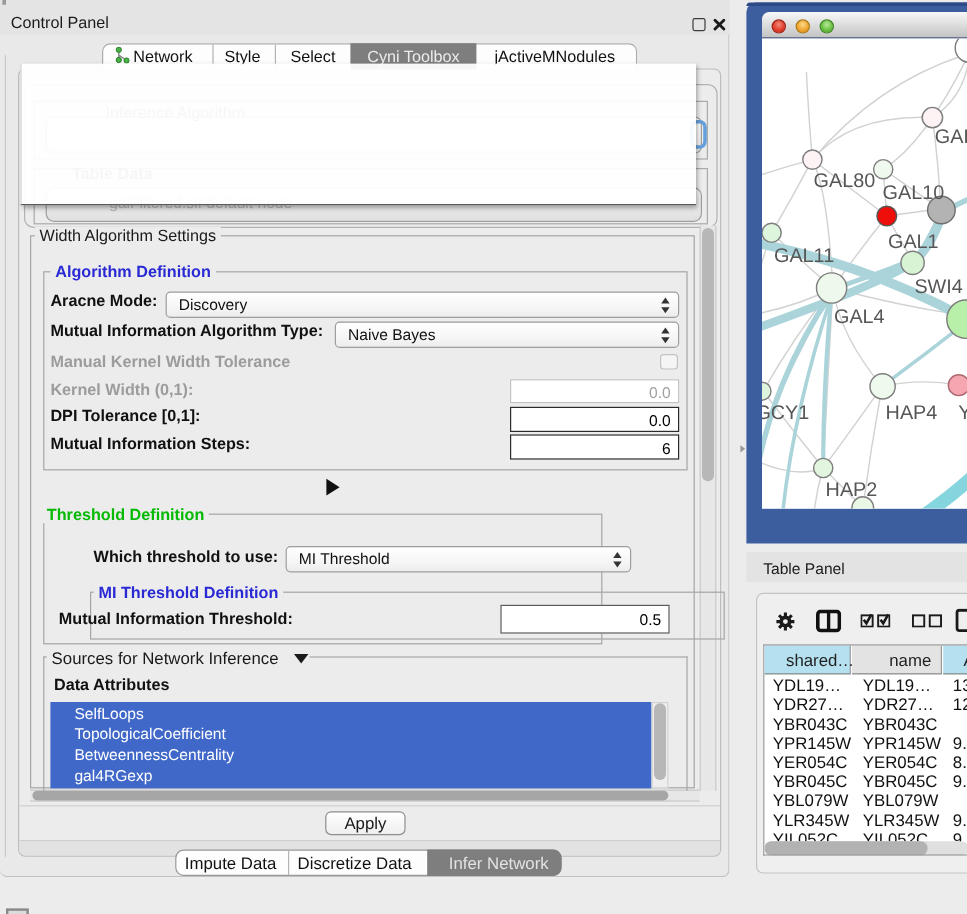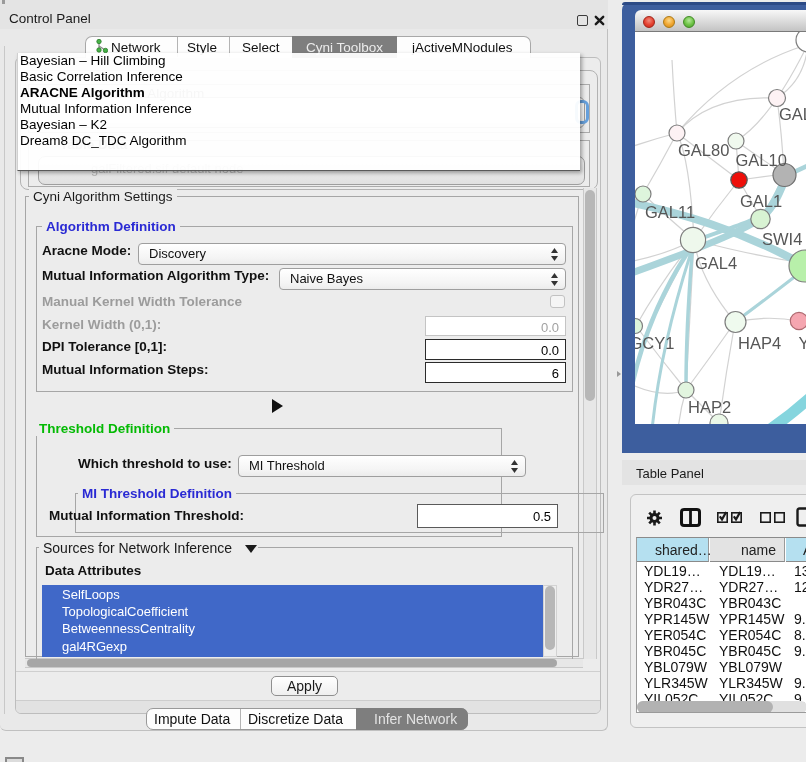--- a/index.html
+++ b/index.html
@@ -53,21 +53,21 @@
 </div>
 
 <div class="abs" style="left:583px;top:188px;width:14px;height:471px;background:#e7e7e7;
   border-left:1px solid #c9c9c9;border-right:1px solid #c9c9c9;"></div>
 <div class="abs" style="left:585px;top:190px;width:10px;height:211px;background:#b7b7b7;border-radius:5px;"></div>
 <div class="abs" style="left:25px;top:658px;width:558px;height:10px;background:#e7e7e7;
   border-top:1px solid #c9c9c9;border-bottom:1px solid #c9c9c9;"></div>
 <div class="abs" style="left:27px;top:659px;width:530px;height:8px;background:#a6a6a6;border-radius:4px;"></div>
 
 <div class="group" style="left:25px;top:196px;width:554px;height:461px;">
-  <span class="gtitle" style="left:3px;color:#1a1a1a;">Cyni Algorithm Settings</span>
+  <span class="gtitle" style="left:3px;color:#1a1a1a;">Width Algorithm Settings</span>
 </div>
 
 <div class="group" style="left:36px;top:226px;width:537px;height:166px;">
   <span class="gtitle" style="left:5px;color:#2a2ad4;font-weight:bold;">Algorithm Definition</span>
 </div>
 <div class="lbl bold" style="left:42px;top:243px;">Aracne Mode:</div>
 <div class="combo" style="left:138px;top:243px;width:428px;height:22px;">
   <span class="ctext">Discovery</span>
   <svg class="carrows" width="9" height="15" viewBox="0 0 9 15">
     <path d="M4.5 1 L8 6 L1 6 Z" fill="#333"></path>
@@ -165,28 +165,20 @@
 <div class="abs" style="left:356px;top:708px;width:112px;height:22px;background:#7e7e7e;
   border-radius:0 7px 7px 0;"></div>
 <div class="seg" style="left:374px;top:708px;color:#e3e3e3;font-size:14px;">Infer Network</div>
 
 <div class="abs" style="left:88px;top:86px;font-size:13.5px;color:#6a6a6a;">Inference Algorithm</div>
 <div class="abs" style="left:60px;top:137px;font-size:13.5px;color:#6a6a6a;font-weight:bold;">Table Data</div>
 
 <div class="abs" style="left:17px;top:53px;width:563px;height:118px;background:rgba(255,255,255,0.94);
   box-shadow:2px 2px 4px rgba(0,0,0,0.35);border-bottom:1px solid #5a5a5a;border-left:1px solid #d0d0d0;
   font-size:13.5px;color:#000;">
-  <div style="padding-left:2px;line-height:16px;">
-    Bayesian – Hill Climbing<br>
-    Basic Correlation Inference<br>
-    <span class="bold">ARACNE Algorithm</span><br>
-    Mutual Information Inference<br>
-    Bayesian – K2<br>
-    Dream8 DC_TDC Algorithm
-  </div>
 </div>
 
 <div class="abs" style="left:2px;top:0;width:3px;height:4px;background:#9a9a9a;"></div>
 <div class="abs" style="left:5px;top:757px;width:19px;height:10px;background:#dcdcdc;border:2px solid #898989;"></div>
 <div class="abs" style="left:617px;top:371px;width:0;height:0;border-left:4px solid #999;
   border-top:3.5px solid transparent;border-bottom:3.5px solid transparent;"></div>
 
 <div class="abs" style="left:622px;top:2px;width:184px;height:451px;background:#3d5e9e;
   border-radius:8px 0 0 0;"></div>
 <div class="abs" style="left:622px;top:2px;width:184px;height:3px;background:#2c4a86;border-radius:8px 0 0 0;"></div>

